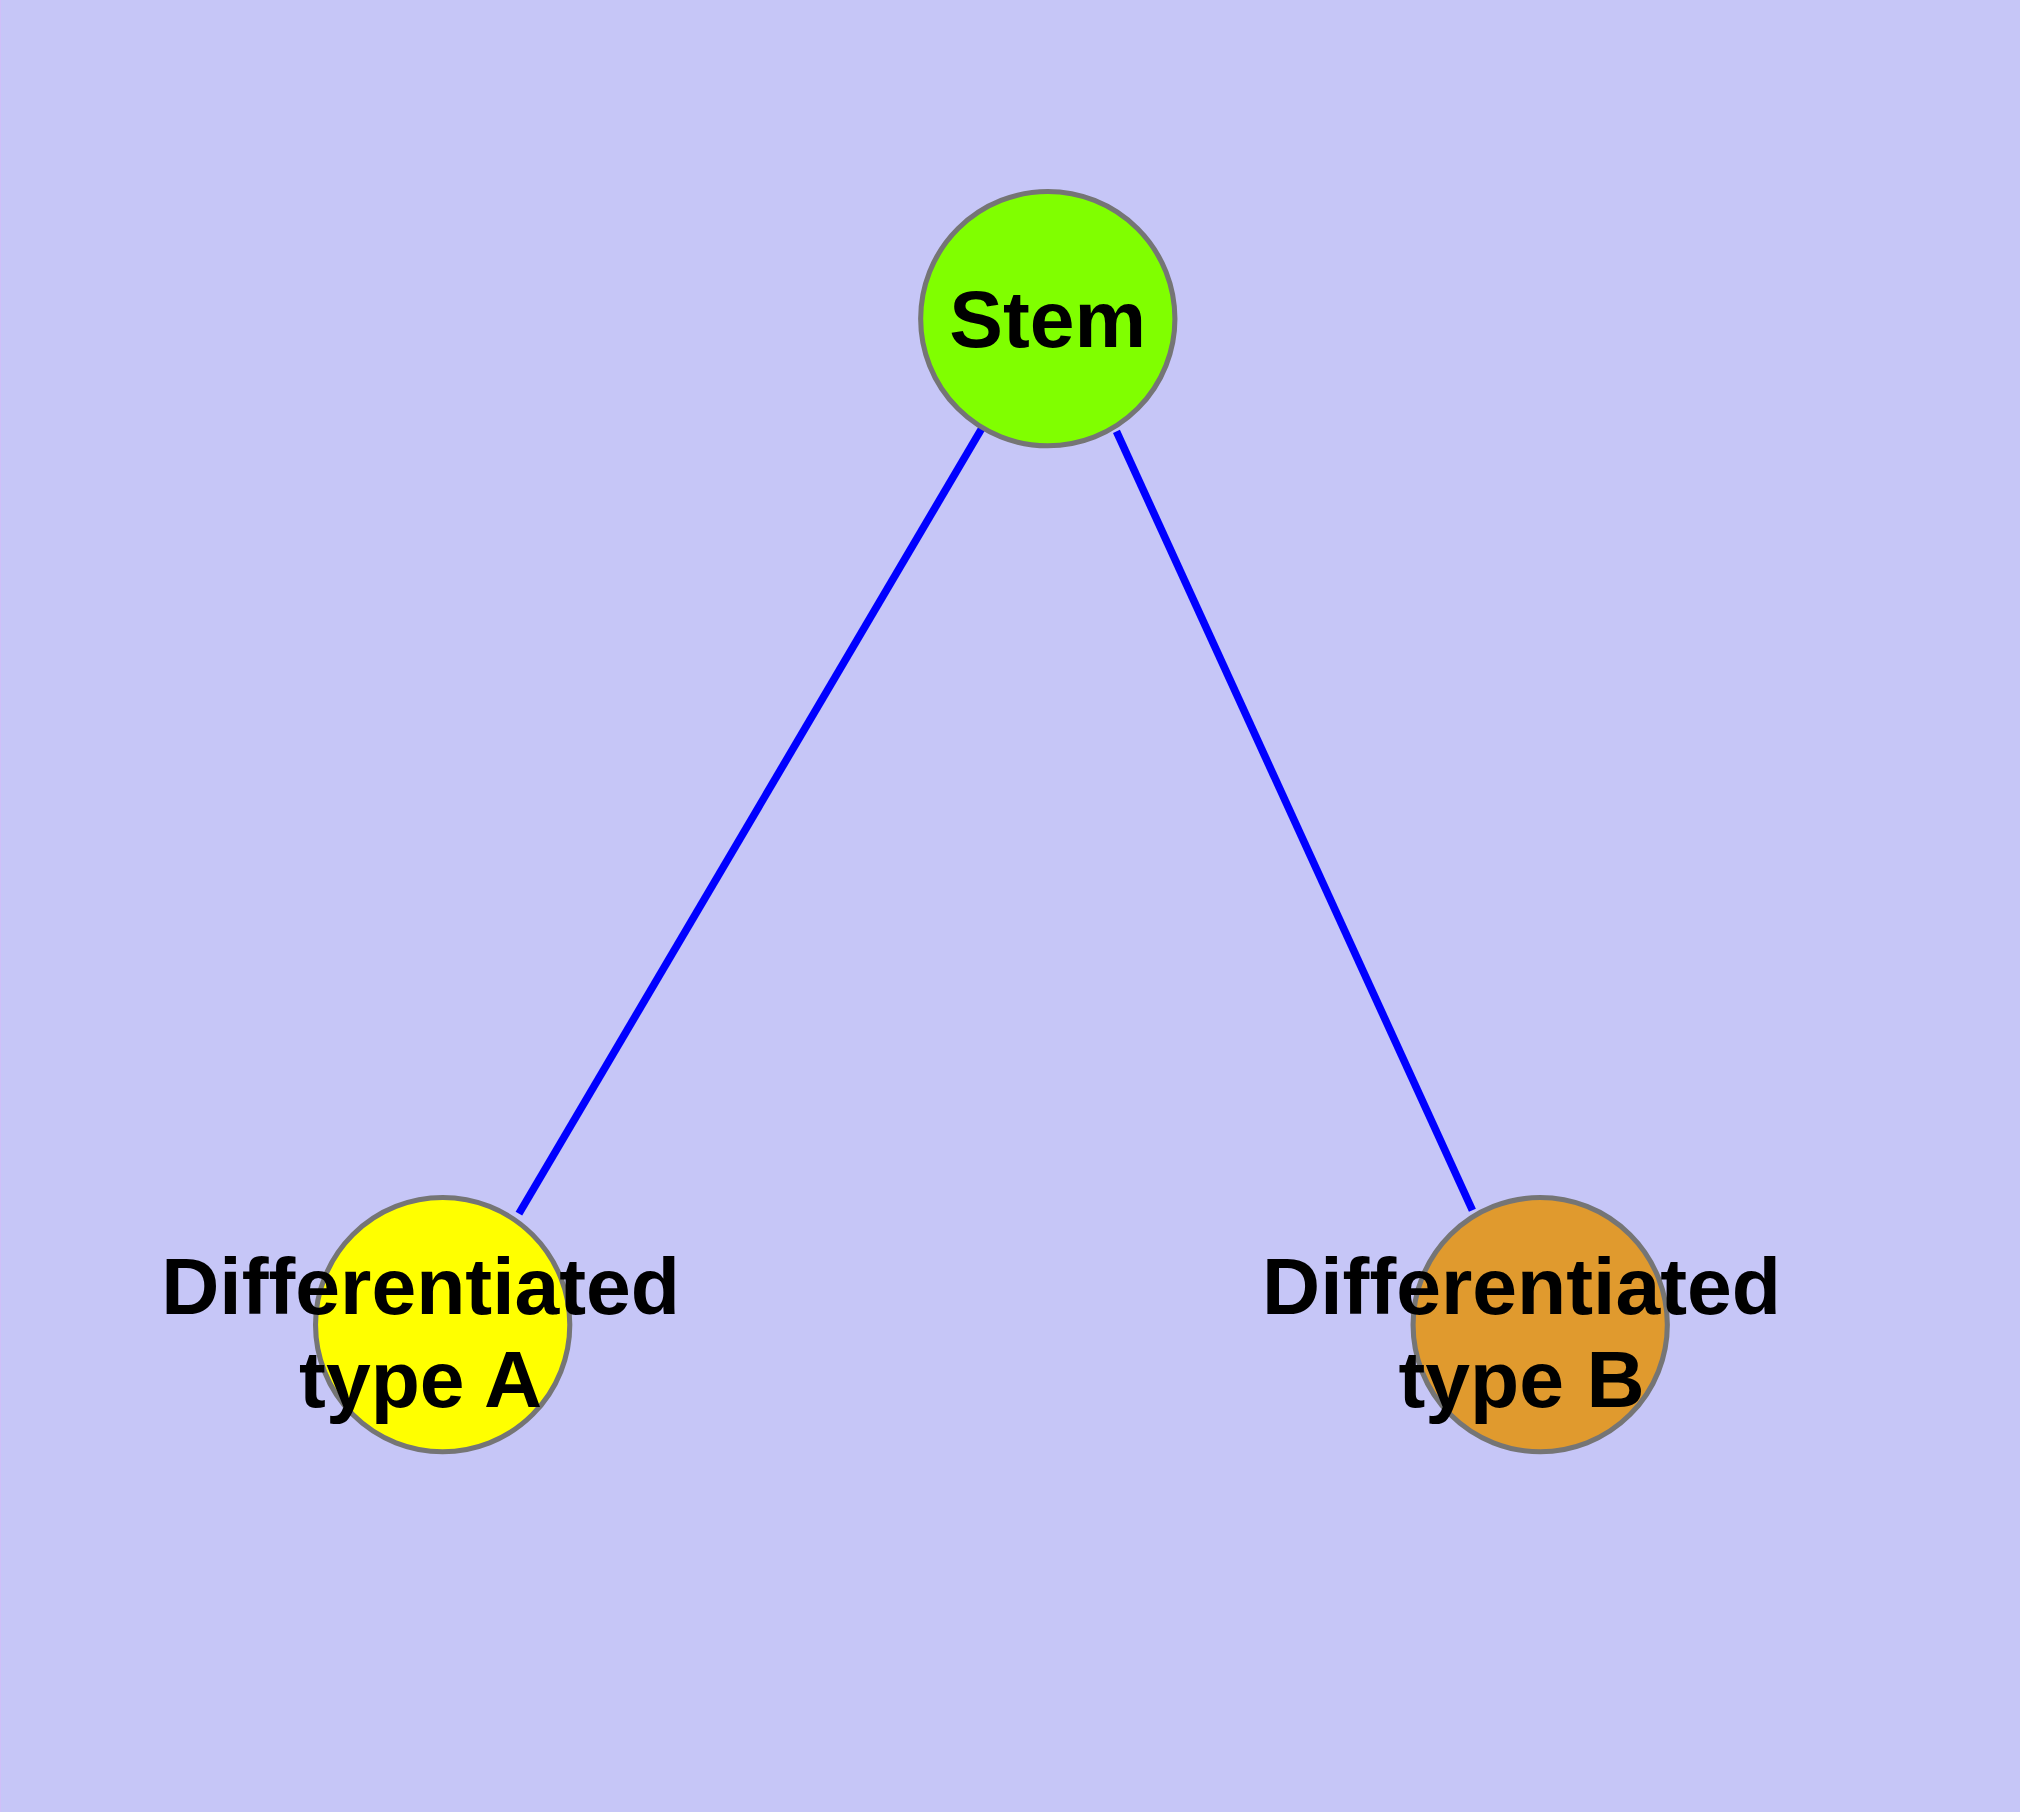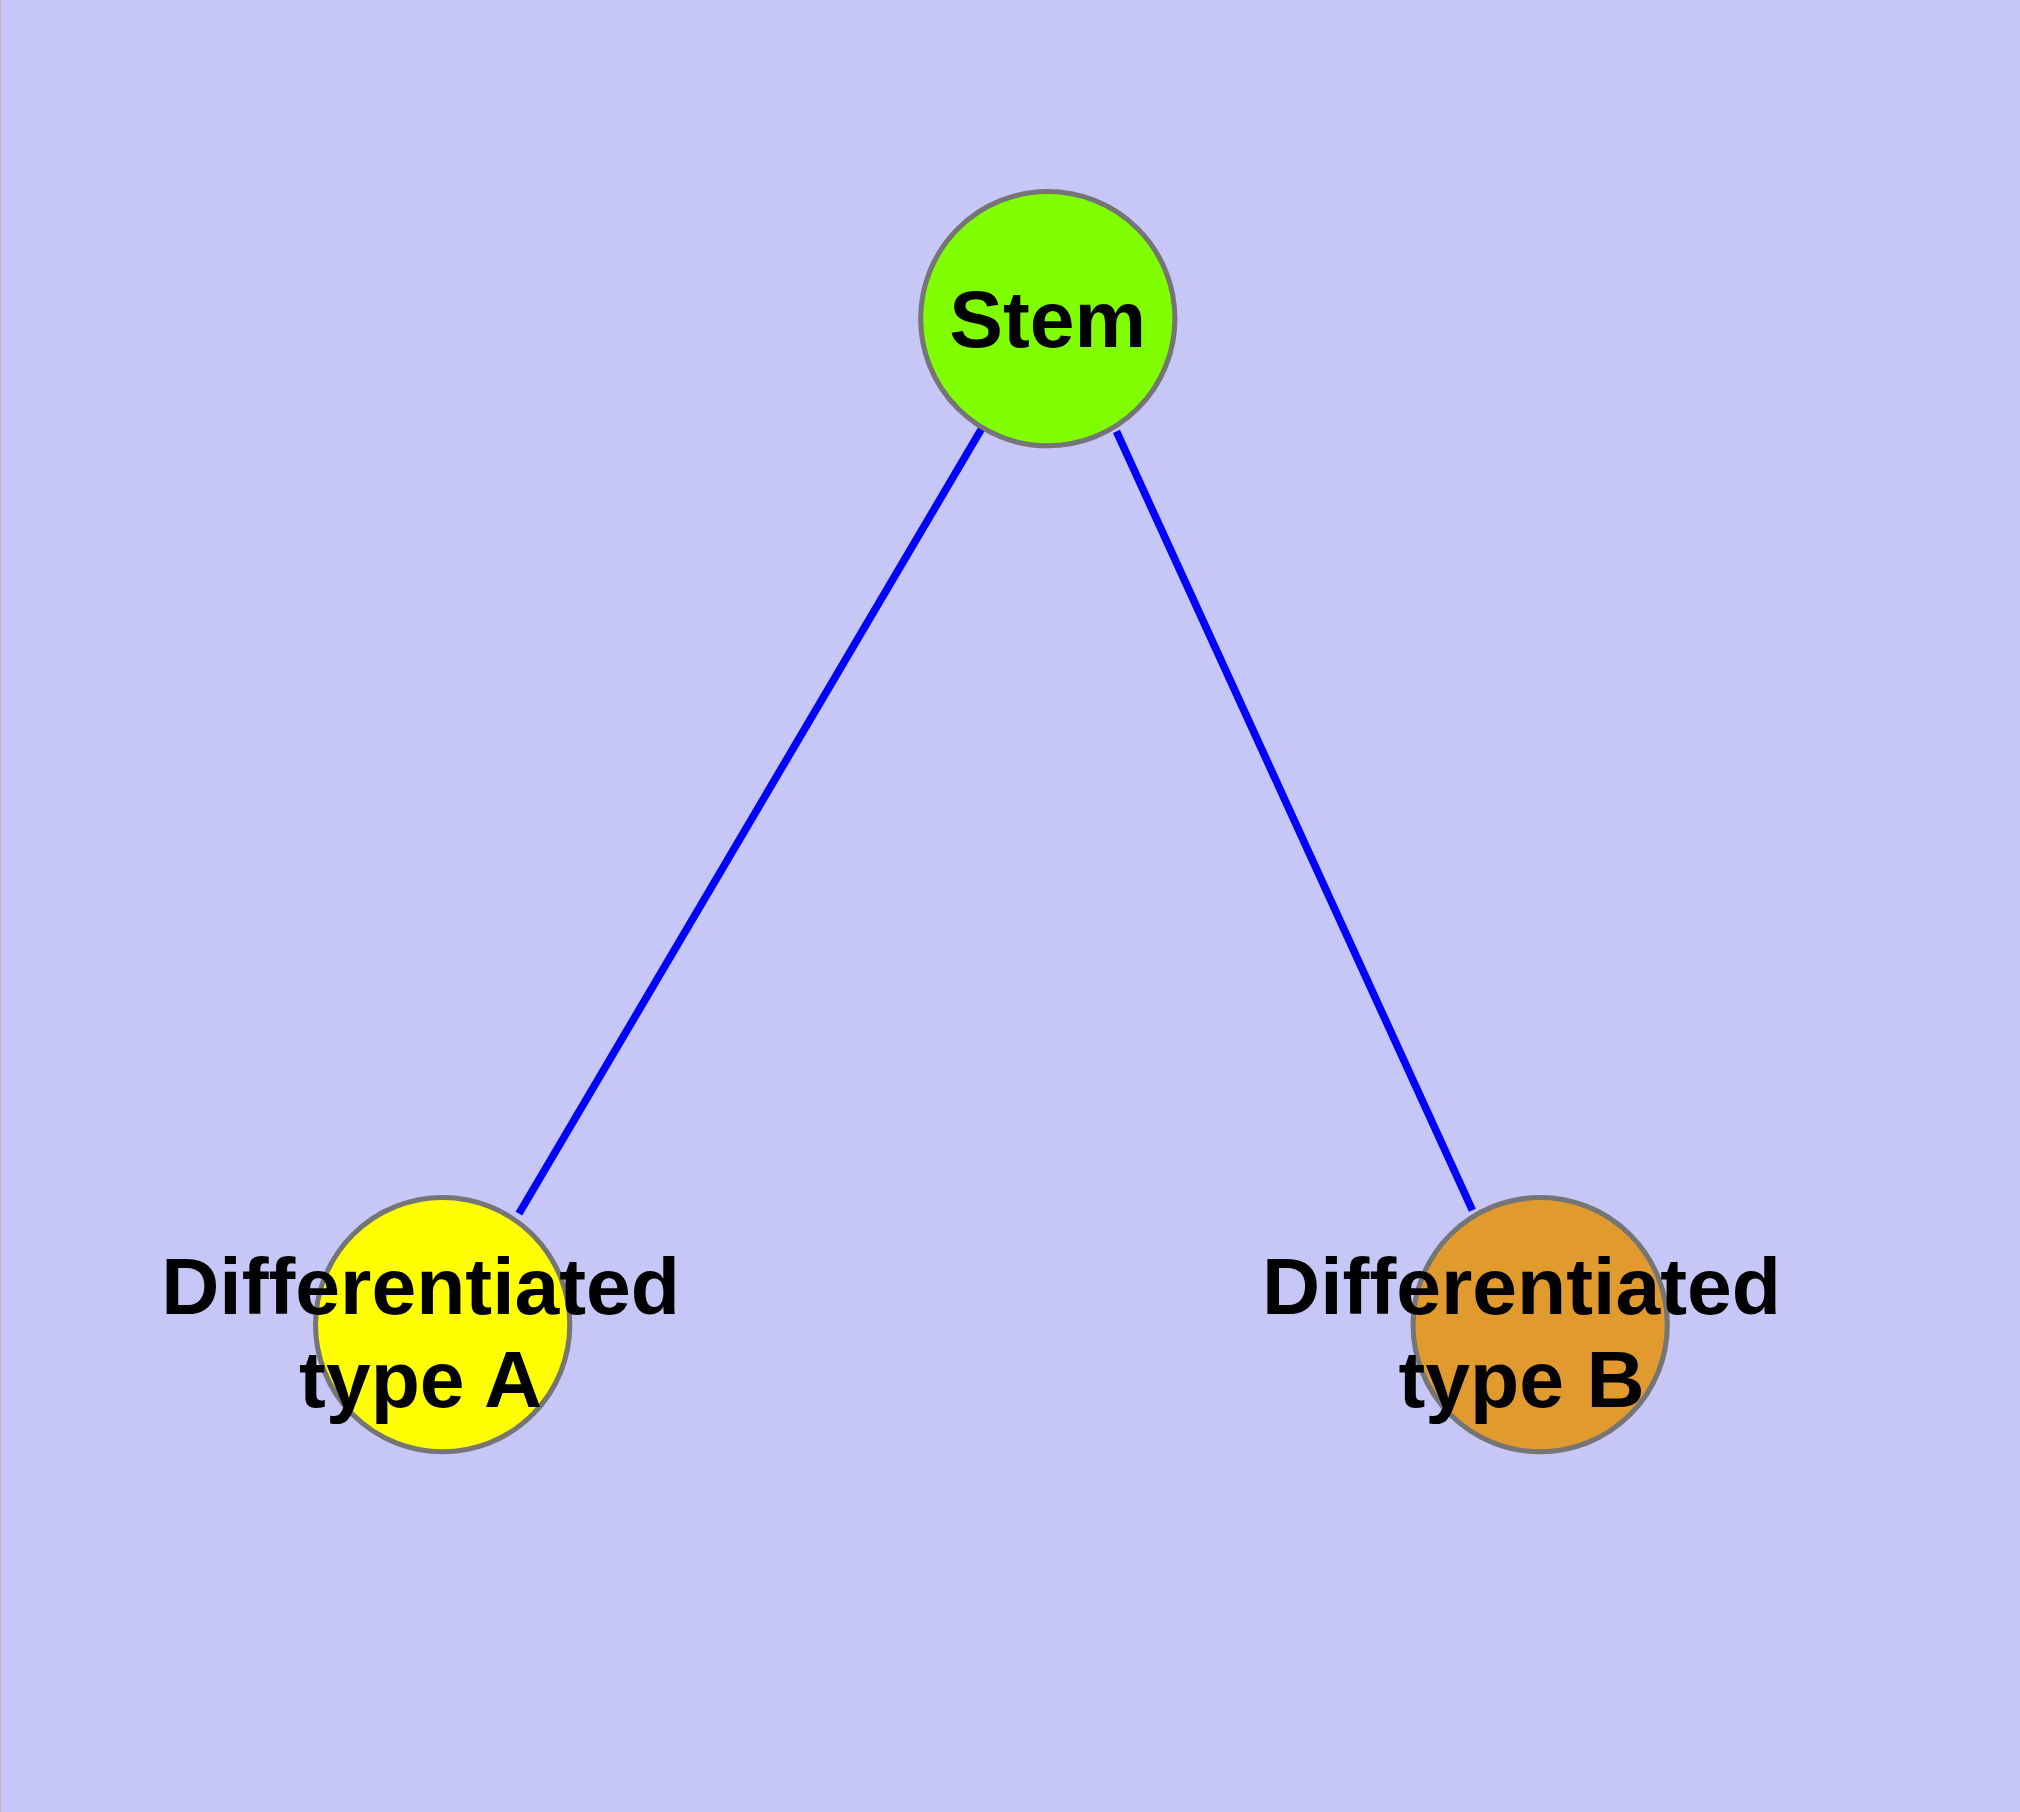--- a/index.html
+++ b/index.html
@@ -31,21 +31,21 @@
     font-weight: bold;
     fill: #000000;
     text-anchor: middle;
     dominant-baseline: auto;
     white-space: pre;
   }
 </style>
 </head>
 <body>
 
-<div id="canvas-wrap" style="background: #f97316;">
+<div id="canvas-wrap" style="background: #f0abfc;">
   <svg id="graph-svg" viewBox="0 0 2384 2138" xmlns="http://www.w3.org/2000/svg">
     <rect id="bg-rect" x="0" y="0" width="2384" height="2138" fill="#c6c6f7"></rect>
     <g id="edges-layer">
         <line x1="1159" y1="504" x2="612" y2="1432" stroke="#0000ff" stroke-width="9" stroke-linecap="butt"></line>
         <line x1="1317" y1="509" x2="1737" y2="1428" stroke="#0000ff" stroke-width="9" stroke-linecap="butt"></line>
       </g>
     <g id="nodes-layer">
         <g>
           <circle cx="1236" cy="376" r="150" fill="#80ff00" stroke="#757575" stroke-width="6"></circle>
         </g>

